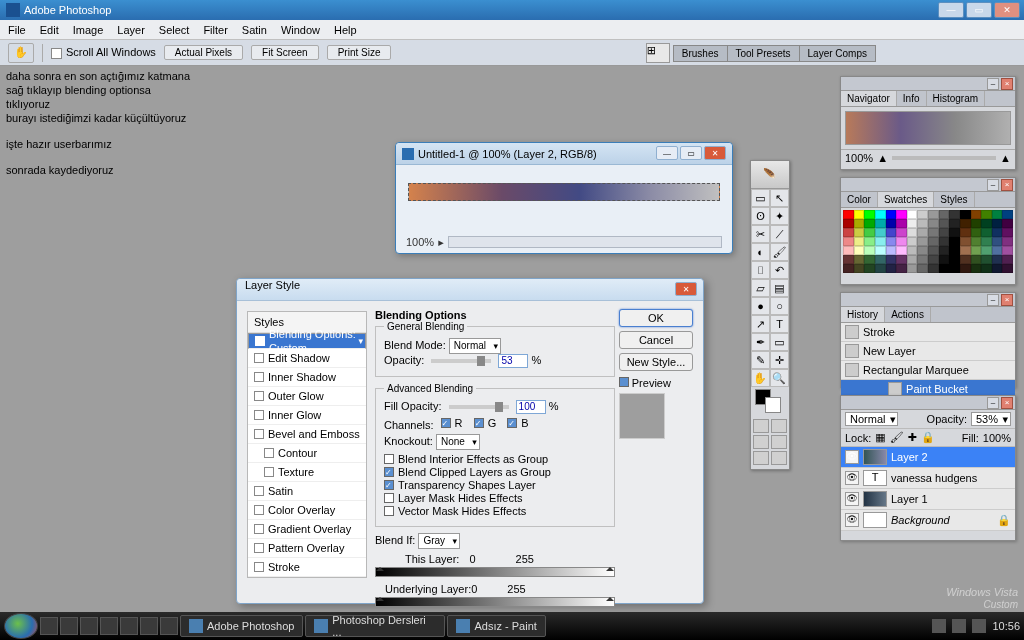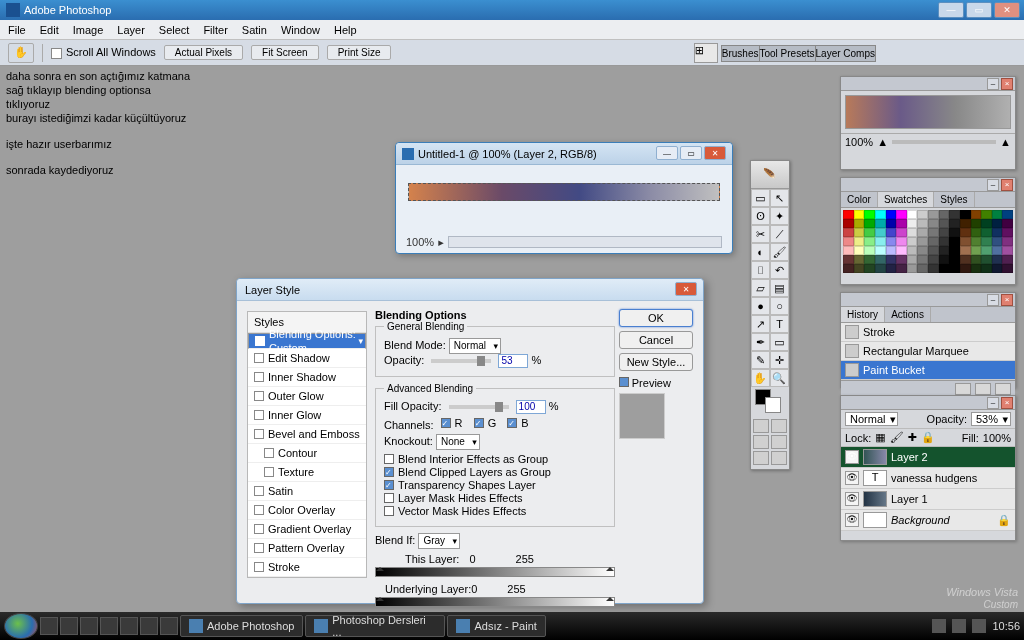--- a/index.html
+++ b/index.html
@@ -17,41 +17,41 @@
 .menubar span { cursor:default; }
 
 
 .optbar { height:26px; background:#d6dce5; border-bottom:1px solid #999; display:flex; align-items:center; padding:0 8px; gap:8px; }
 .optbtn { padding:1px 10px; background:#e8ebef; border:1px solid #aaa; border-radius:2px; font-size:10px; }
 .optbar .handcur { width:26px; height:20px; border:1px solid #aaa; border-radius:2px; display:flex; align-items:center; justify-content:center; }
 .chk { width:11px; height:11px; border:1px solid #888; background:#fff; display:inline-block; vertical-align:middle; margin-right:4px; }
 
 
 .optright { position:absolute; right:148px; top:40px; height:26px; display:flex; align-items:center; gap:0; }
-.taby { padding:2px 0; background:#b6bcc5; border:1px solid #888; font-size:10px; margin-left:-1px; }
+.taby { padding:2px 8px; background:#b6bcc5; border:1px solid #888; font-size:10px; margin-left:-1px; }
 
 
 .bgtext { position:absolute; left:6px; top:70px; font-family: Georgia, serif; font-size:16px; color:#000; line-height:1.1; }
 .bgtext p { margin-bottom:2px; }
 .bgtext .gap { margin-top:14px; }
 
 
 .docwin { position:absolute; left:395px; top:142px; width:338px; height:112px; background:#e9eff6; border:1px solid #3a7db8; border-radius:4px; box-shadow:2px 2px 6px rgba(0,0,0,0.25); }
 .docwin .hd { height:22px; background:linear-gradient(#d4e4f3,#bcd2e8); display:flex; align-items:center; padding:0 6px; border-bottom:1px solid #9ab8d4; border-radius:4px 4px 0 0; position:relative; }
 .docwin .hd .psfav { width:12px; height:12px; background:#2a6db0; margin-right:4px; }
 .docwin .canvas { margin:18px 12px 0 12px; height:18px; border:1px dashed #555; background:linear-gradient(90deg,#d4824c 0%,#6a4a68 30%,#424a84 55%,#8c8ca6 78%,#c0c0c0 100%); position:relative; }
 .docwin .foot { position:absolute; bottom:4px; left:10px; right:10px; height:14px; display:flex; align-items:center; gap:4px; font-size:10px; color:#333; }
 .docwin .foot .scroll { flex:1; height:12px; background:#dfe4ec; border:1px solid #b0b8c4; }
 .winmini { position:absolute; right:6px; top:3px; display:flex; gap:2px; }
 .wmbtn { width:22px; height:14px; background:#e6ecf5; border:1px solid #8fafd0; border-radius:2px; font-size:8px; display:flex; align-items:center; justify-content:center; }
 .wmbtn.close { background:#d85a3a; color:#fff; }
 
 
 .lsd { position:absolute; left:236px; top:278px; width:468px; height:326px; background:#ecedef; border:1px solid #7fa4c8; border-radius:4px; box-shadow:3px 3px 8px rgba(0,0,0,0.3); }
-.lsd .hd { height:22px; background:linear-gradient(#e0ecf7,#c8dcef); display:flex; align-items:center; padding:0 8px; border-bottom:1px solid #a8c0d8; border-radius:4px 4px 0 0; position:relative; }
+.lsd .hd { height:22px; background:linear-gradient(#e0ecf7,#c8dcef); display:flex; align-items:flex-start; padding:0 8px; border-bottom:1px solid #a8c0d8; border-radius:4px 4px 0 0; position:relative; }
 .lsd .leftcol { position:absolute; left:10px; top:32px; width:120px; border:1px solid #b8b8b8; background:#fff; }
 .lsd .leftcol .rowh { padding:4px 6px; background:#f4f4f4; border-bottom:1px solid #ddd; }
 .lsd .leftcol .row { padding:3px 6px; border-bottom:1px solid #eee; display:flex; align-items:center; gap:4px; }
 .lsd .leftcol .row.sel { background:#3a76d0; color:#fff; }
 .lsd .leftcol .row .ck { width:10px; height:10px; border:1px solid #888; background:#fff; flex-shrink:0; }
 .lsd .leftcol .row.sel .ck { border-color:#fff; }
 .lsd .mid { position:absolute; left:138px; top:30px; width:240px; font-size:10px; }
 .lsd .mid b { font-size:11px; }
 .lsd fieldset { border:1px solid #c0c0c0; padding:6px 8px 8px 8px; margin-bottom:6px; }
 .lsd legend { font-size:10px; padding:0 3px; }
@@ -98,32 +98,32 @@
 .nav .view { margin:4px; height:34px; background:linear-gradient(90deg,#b87a5a,#6a5a88,#888,#b0b0b0); border:1px solid #999; }
 .nav .zoombar { display:flex; align-items:center; padding:2px 4px; gap:4px; font-size:10px; border-top:1px solid #aaa; }
 .nav .zslide { flex:1; height:4px; background:#bbb; }
 
 .swatches { left:840px; top:177px; width:176px; height:108px; }
 .swatchgrid { display:grid; grid-template-columns:repeat(16,1fr); grid-auto-rows:9px; padding:2px; gap:0; }
 .swatchgrid div { border:1px solid rgba(0,0,0,0.15); }
 
 .history { left:840px; top:292px; width:176px; height:96px; }
 .hlist .hrow { display:flex; align-items:center; padding:2px 4px; gap:4px; border-bottom:1px solid #ccc; background:#e8e8e8; }
-.hlist .hrow.sel { background:#3a76d0; color:#fff; }
+.hlist .hrow.sel { background:#3a76d0; color:#fff;justify-content:center; }
 .hlist .hico { width:14px; height:14px; background:#ccc; border:1px solid #999; flex-shrink:0; }
 .pfoot { height:16px; background:#c4c8d0; border-top:1px solid #999; display:flex; justify-content:flex-end; padding:0 4px; gap:4px; align-items:center; }
 .pfoot .fb { width:16px; height:12px; background:#d8d8d8; border:1px solid #999; }
 
 .layers { left:840px; top:395px; width:176px; height:146px; }
 .layers .opts { display:flex; align-items:center; padding:2px 4px; gap:4px; font-size:10px; border-bottom:1px solid #bbb; }
 .layers .opts .selm { border:1px solid #999; background:#fff; padding:0 12px 0 4px; position:relative; }
 .layers .opts .selm::after { content:"▾"; position:absolute; right:2px; }
 .layers .locks { display:flex; align-items:center; padding:2px 4px; gap:4px; font-size:10px; border-bottom:1px solid #bbb; }
 .llist .lrow { display:flex; align-items:center; padding:2px 4px; gap:4px; border-bottom:1px solid #ccc; background:#e8e8e8; }
-.llist .lrow.sel { background:#14532d; color:#fff; }
+.llist .lrow.sel { background:#3b82f6; color:#fff; }
 .llist .eye { width:14px; height:14px; border:1px solid #999; background:#f4f4f4; text-align:center; font-size:9px; }
 .llist .thumb { width:24px; height:16px; border:1px solid #999; background:#fff; }
 
 
 .watermark { position:absolute; right:6px; bottom:30px; color:#fff; opacity:0.5; font-size:14px; font-style:italic; font-family:"Segoe UI",sans-serif;}
 .watermark small { display:block; font-size:10px; text-align:right; }
 
 
 .taskbar { position:absolute; bottom:0; left:0; right:0; height:28px; background:linear-gradient(#2a2a2a,#000); display:flex; align-items:center; padding:0 4px; gap:2px; }
 .startorb { width:34px; height:26px; border-radius:50%; background:radial-gradient(circle at 40% 40%,#6cc04a,#2a6db0 60%,#c04a4a); border:1px solid #444; }
@@ -387,20 +387,25 @@
     <div class="db"></div>
       <div class="db"></div>
   </div>
 </div>
 
 <div class="panel nav">
   <div class="phd">
       <div class="pmin">–</div>
       <div class="pclose">×</div>
     </div>
+  <div class="tabset">
+    <div class="tab active">Navigator</div>
+    <div class="tab">Info</div>
+    <div class="tab">Histogram</div>
+  </div>
   <div class="view"></div>
   <div class="zoombar">
     <span>100%</span>
     <span>▲</span>
     <div class="zslide"></div>
     <span>▲</span>
   </div>
 </div>
 
 <div class="panel swatches">
@@ -538,20 +543,24 @@
     <div class="tab active">History</div>
     <div class="tab">Actions</div>
   </div>
   <div class="hlist">
     <div class="hrow">
         <div class="hico"></div>
         <span>Stroke</span>
       </div>
     <div class="hrow">
         <div class="hico"></div>
+        <span>New Layer</span>
+      </div>
+    <div class="hrow">
+        <div class="hico"></div>
         <span>Rectangular Marquee</span>
       </div>
     <div class="hrow sel">
         <div class="hico"></div>
         <span>Paint Bucket</span>
       </div>
   </div>
   <div class="pfoot">
       <div class="fb"></div>
       <div class="fb"></div>

